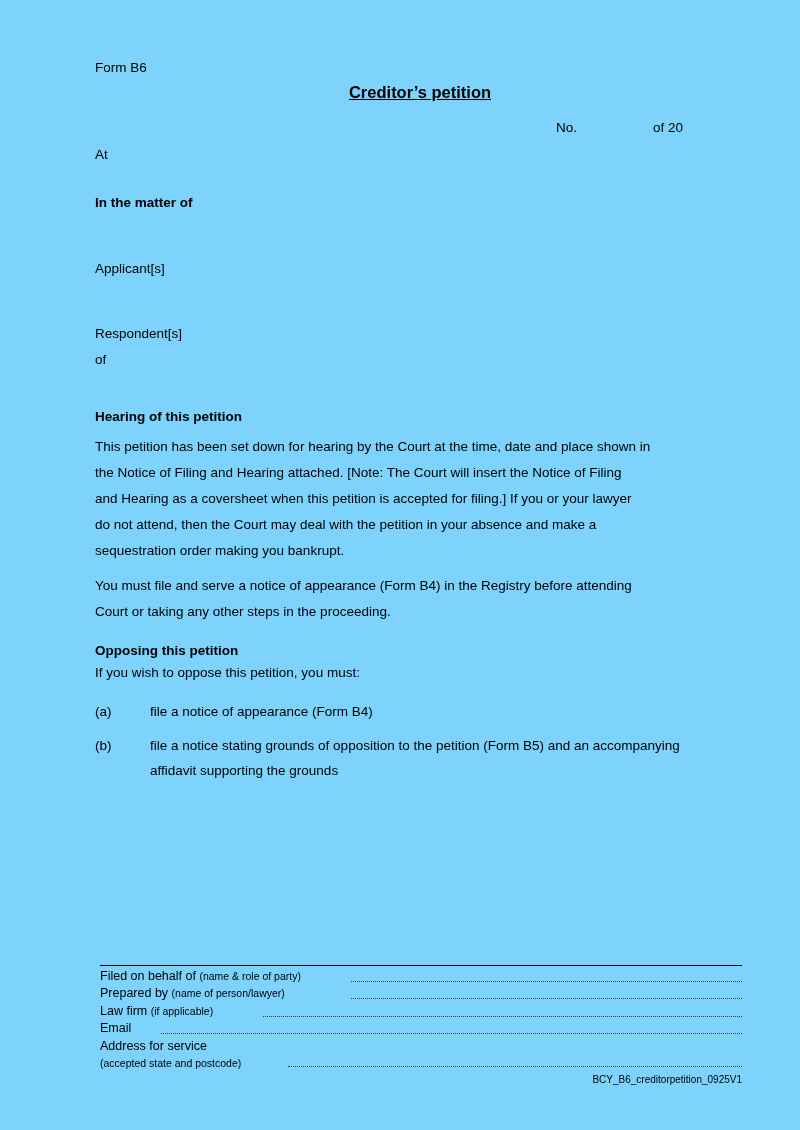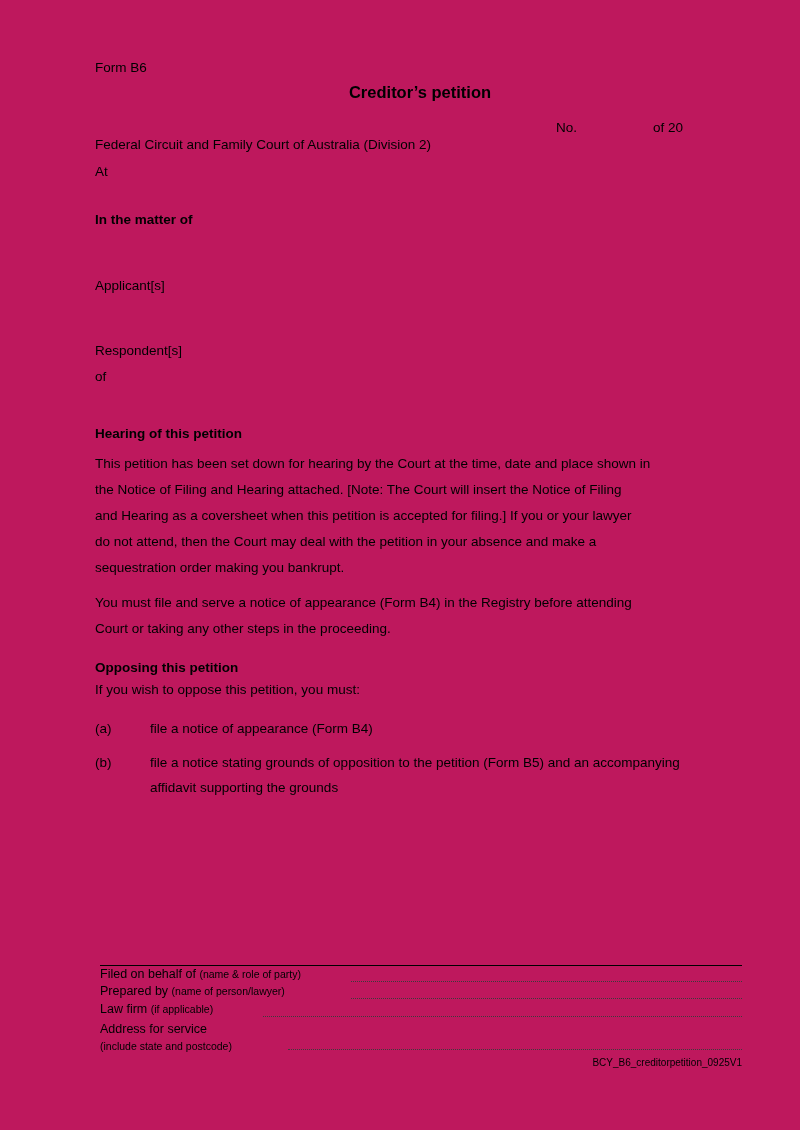--- a/index.html
+++ b/index.html
@@ -1,29 +1,29 @@
 <!DOCTYPE html>
 <html><head>
 <meta charset="utf-8">
 <style>
   html, body { margin: 0; padding: 0; background: #e8e8e8; }
   .page {
     position: relative;
     width: 800px;
     height: 1130px;
     margin: 0 auto;
-    background: #be185d;
+    background: #7dd3fc;
     color: #000000;
     font-family: "Liberation Sans", sans-serif;
     overflow: hidden;
   }
   .content { position: absolute; left: 95px; top: 58px; width: 650px; }
 
   .meta  { font-size: 13.5px; line-height: 20.5px; }
-  .title { font-size: 16.5px; font-weight: 700; text-align: center; margin: 3px 0 0 0; line-height: 20px; }
+  .title { font-size: 16.5px; font-weight: 700; text-align: center; margin: 3px 0 0 0; line-height: 20px; text-decoration: underline; }
 
   .no-row   { position: relative; height: 16px; margin-top: 18px; font-size: 13.5px; }
   .no-label { position: absolute; left: 461px; top: 0; }
   .of-label { position: absolute; left: 558px; top: 0; }
 
   .line      { font-size: 13.5px; line-height: 16px; }
   .bold      { font-weight: 700; }
   .court     { margin-top: 1px; }
   .at        { margin-top: 11px; }
   .matter    { margin-top: 32px; }
@@ -46,21 +46,21 @@
 
   .footer {
     position: absolute;
     left: 100px;
     right: 58px;
     top: 965px;
     border-top: 1.5px solid #000;
     padding-top: 1px;
   }
   .frow   { display: flex; height: 17.5px; align-items: flex-end; }
-  .flabel { font-size: 12.5px; line-height: 22px; white-space: nowrap; }
+  .flabel { font-size: 12.5px; line-height: 17px; white-space: nowrap; }
   .fhint  { font-size: 10.5px; }
   .dots   { flex: 1 1 auto; border-bottom: 1.5px dotted #3c3c3c; margin: 0 0 3px 6px; }
   .w245   { flex: 0 0 245px; }
   .w157   { flex: 0 0 157px; }
   .w30    { flex: 0 0 30px; }
   .w55    { flex: 0 0 55px; }
   .dots-tel  { flex: 0 0 324px; }
   .fax-label { flex: 0 0 46px; padding-left: 12px; box-sizing: border-box; }
   .faddr     { font-size: 12.5px; font-weight: 400; line-height: 16px; margin-top: 1px; }
   .fhint-row { display: flex; height: 16px; align-items: flex-end; }
@@ -75,21 +75,20 @@
 
     <div class="meta">Form B6</div>
 
     <h1 class="title">Creditor’s petition</h1>
 
     <div class="no-row">
       <span class="no-label">No.</span>
       <span class="of-label">of 20</span>
     </div>
 
-    <div class="line court">Federal Circuit and Family Court of Australia (Division 2)</div>
     <div class="line at">At</div>
 
     <div class="line bold matter">In the matter of</div>
 
     <div class="line applicants">Applicant[s]</div>
     <div class="line respondents">Respondent[s]</div>
 
     <div class="line of2">of</div>
 
     <div class="line bold hearing-h">Hearing of this petition</div>
@@ -127,24 +126,28 @@
       <span class="flabel w245"><span>Prepared by</span> <span class="fhint">(name of person/lawyer)</span></span>
       <span class="dots"></span>
     </div>
 
     <div class="frow">
       <span class="flabel w157"><span>Law firm</span> <span class="fhint">(if applicable)</span></span>
       <span class="dots"></span>
     </div>
 
 
+    <div class="frow">
+      <span class="flabel w55">Email</span>
+      <span class="dots"></span>
+    </div>
 
     <div class="faddr">Address for service</div>
 
     <div class="fhint-row">
-      <span class="fhint w182">(include state and postcode)</span>
+      <span class="fhint w182">(accepted state and postcode)</span>
       <span class="dots"></span>
     </div>
 
     <div class="fversion">BCY_B6_creditorpetition_0925V1</div>
 
   </div>
 </div>
 
 </body></html>

